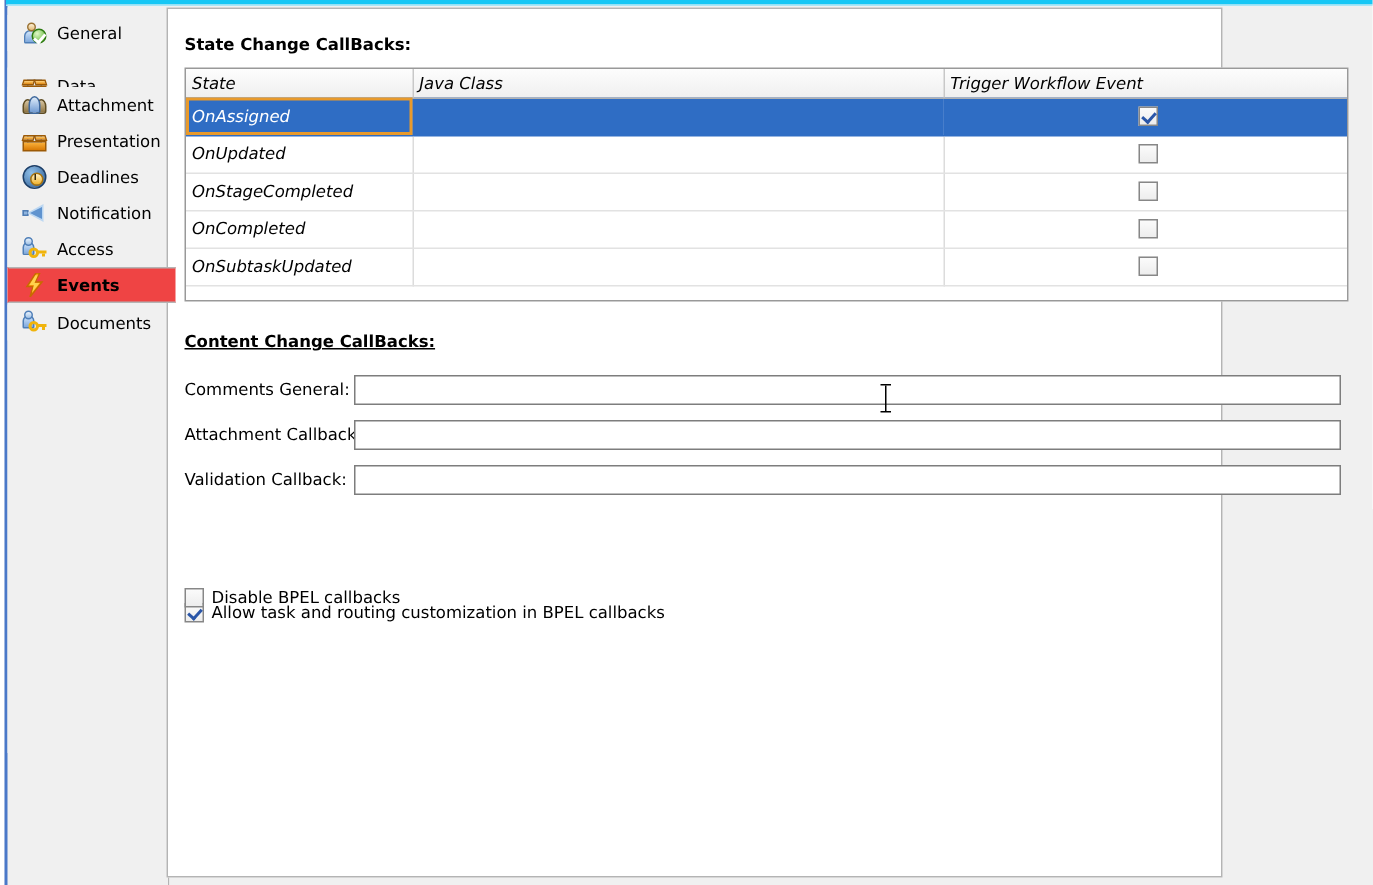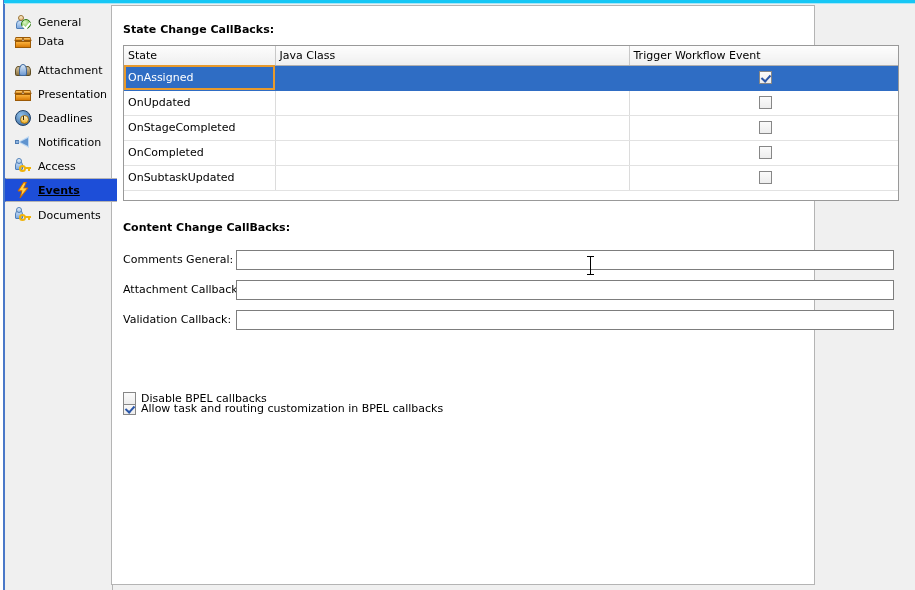--- a/index.html
+++ b/index.html
@@ -108,28 +108,27 @@
     border-radius: 0 4px 0 0;
     background: #f0f0f0;
     pointer-events: none;
   }
   .tabs-layer {
     position: absolute;
     left: 0; top: 0;
     width: 108px;
   }
   .tab-item.selected {
-    background: #1d4ed8;
+    background: #ef4444;
     font-weight: bold;
     border-top: 1px solid #b4b4b4;
     border-bottom: 1px solid #b4b4b4;
     border-right: none;
     width: 112px;
     z-index: 5;
-    text-decoration: underline;
   }
 
   
   .tab-icon {
     width: 16px;
     height: 16px;
     position: relative;
     flex: none;
   }
   .ic-person-body {
@@ -312,33 +311,34 @@
     box-sizing: border-box;
   }
 
   .section-title {
     position: absolute;
     font-size: 11px;
     font-weight: bold;
     color: #000;
   }
   #title-state-change { left: 11px; top: 17px; }
-  #title-content-change { left: 11px; top: 215px; }
+  #title-content-change { left: 11px; top: 215px; text-decoration: underline; }
 
   
   #callbacks-table-wrap {
     position: absolute;
     left: 11px;
     top: 39px;
     width: 776px;
     height: 156px;
     border: 1px solid #999999;
     background: #ffffff;
     box-sizing: border-box;
     overflow: hidden;
+    font-style: italic;
   }
   table.cb-table {
     border-collapse: collapse;
     table-layout: fixed;
     width: 774px;
     font-size: 11px;
   }
   table.cb-table th {
     height: 19px;
     background: linear-gradient(#fdfdfd, #efefef);
@@ -479,21 +479,21 @@
 
       <div class="tab-item" style="position:absolute; left:0; top:5px; width:108px;">
         <span class="tab-icon">
           <span class="ic-person-body"></span>
             <span class="ic-person-head"></span>
             <span class="ic-badge-check"></span>
         </span>
         <span class="tab-label">General</span>
       </div>
 
-      <div class="tab-item" style="position:absolute; left:0; top:24px; width:108px;">
+      <div class="tab-item" style="position:absolute; left:0; top:40px; width:108px;">
         <span class="tab-icon">
           <span class="ic-box">
               <span class="docs"></span>
               <span class="lid-l"></span>
               <span class="lid-r"></span>
               <span class="body"></span>
             </span>
         </span>
         <span class="tab-label">Data</span>
       </div>

